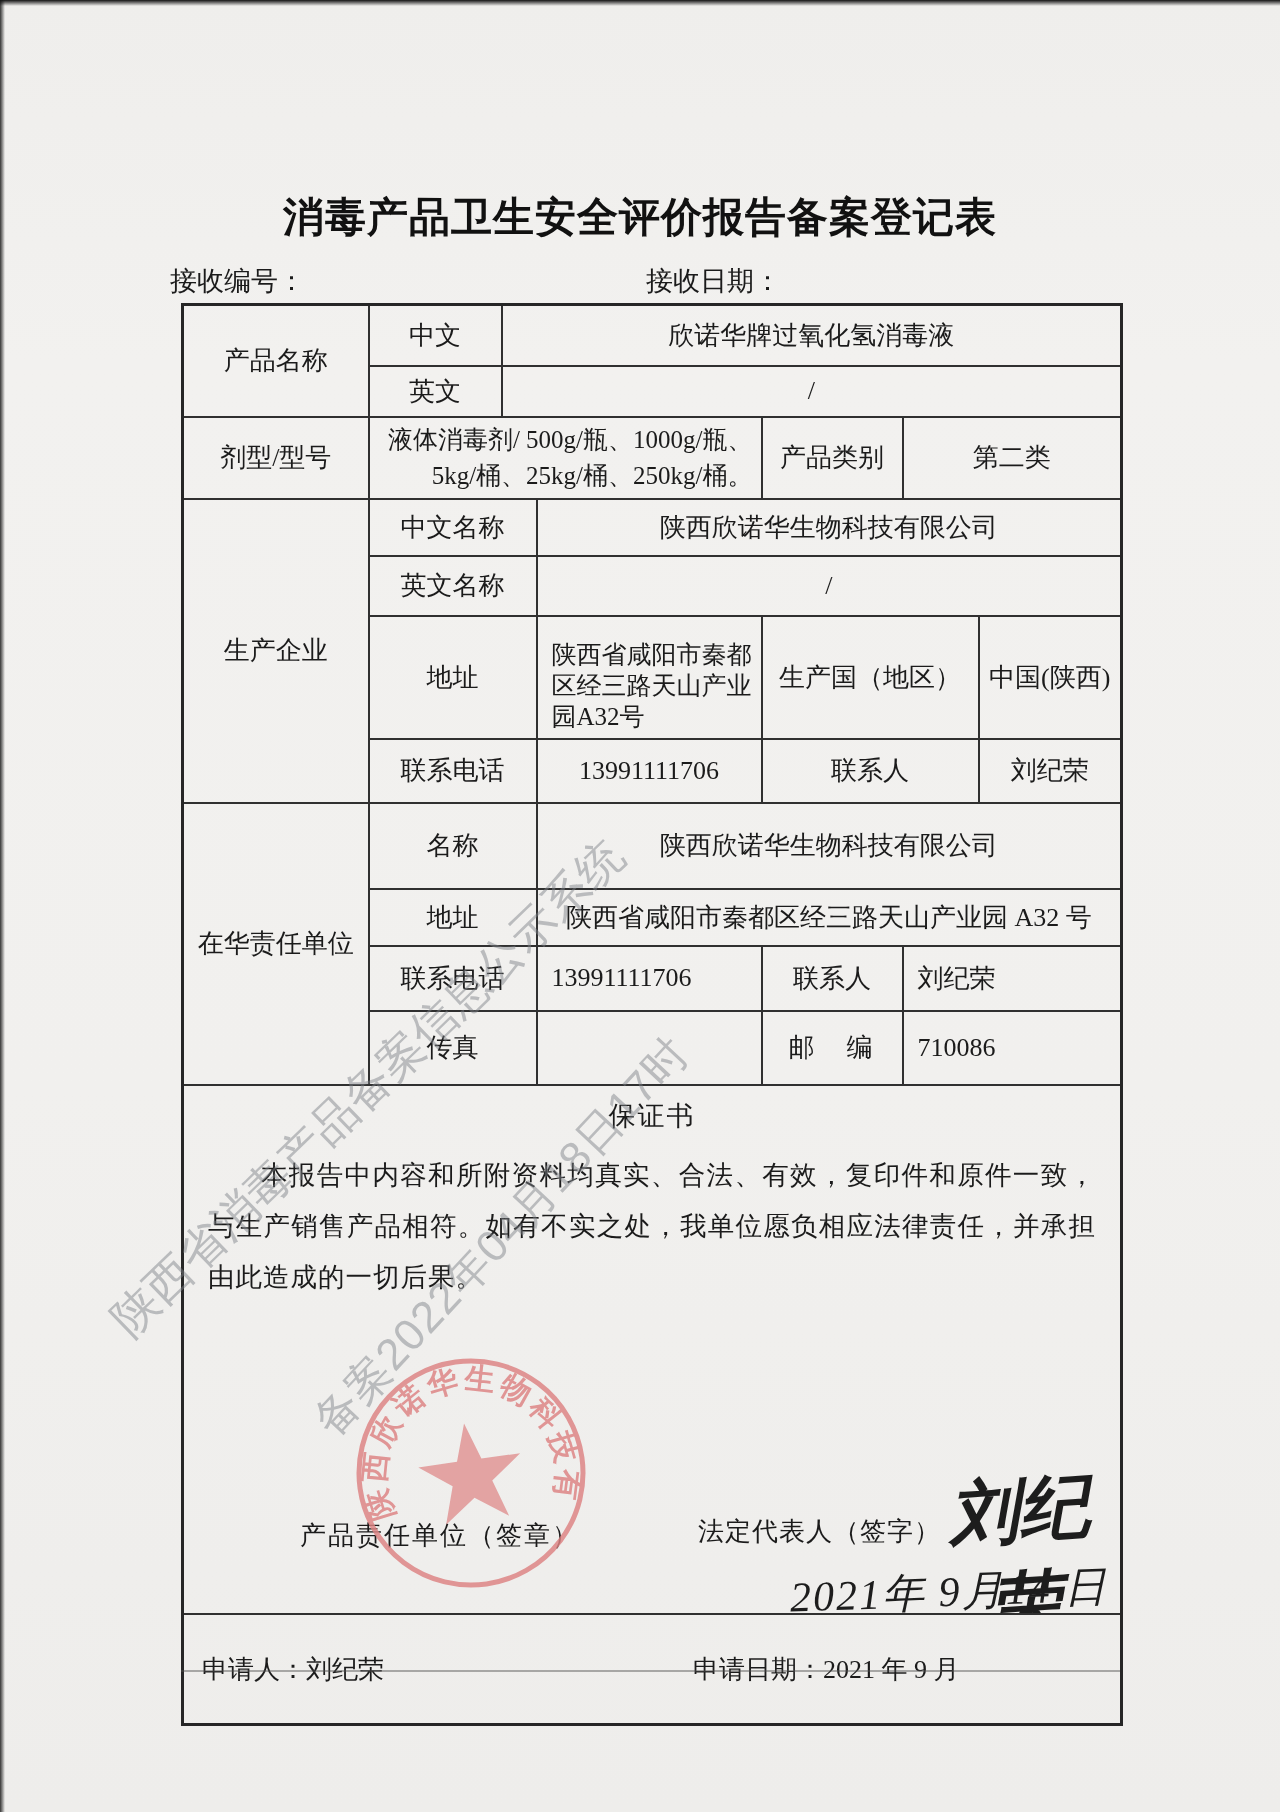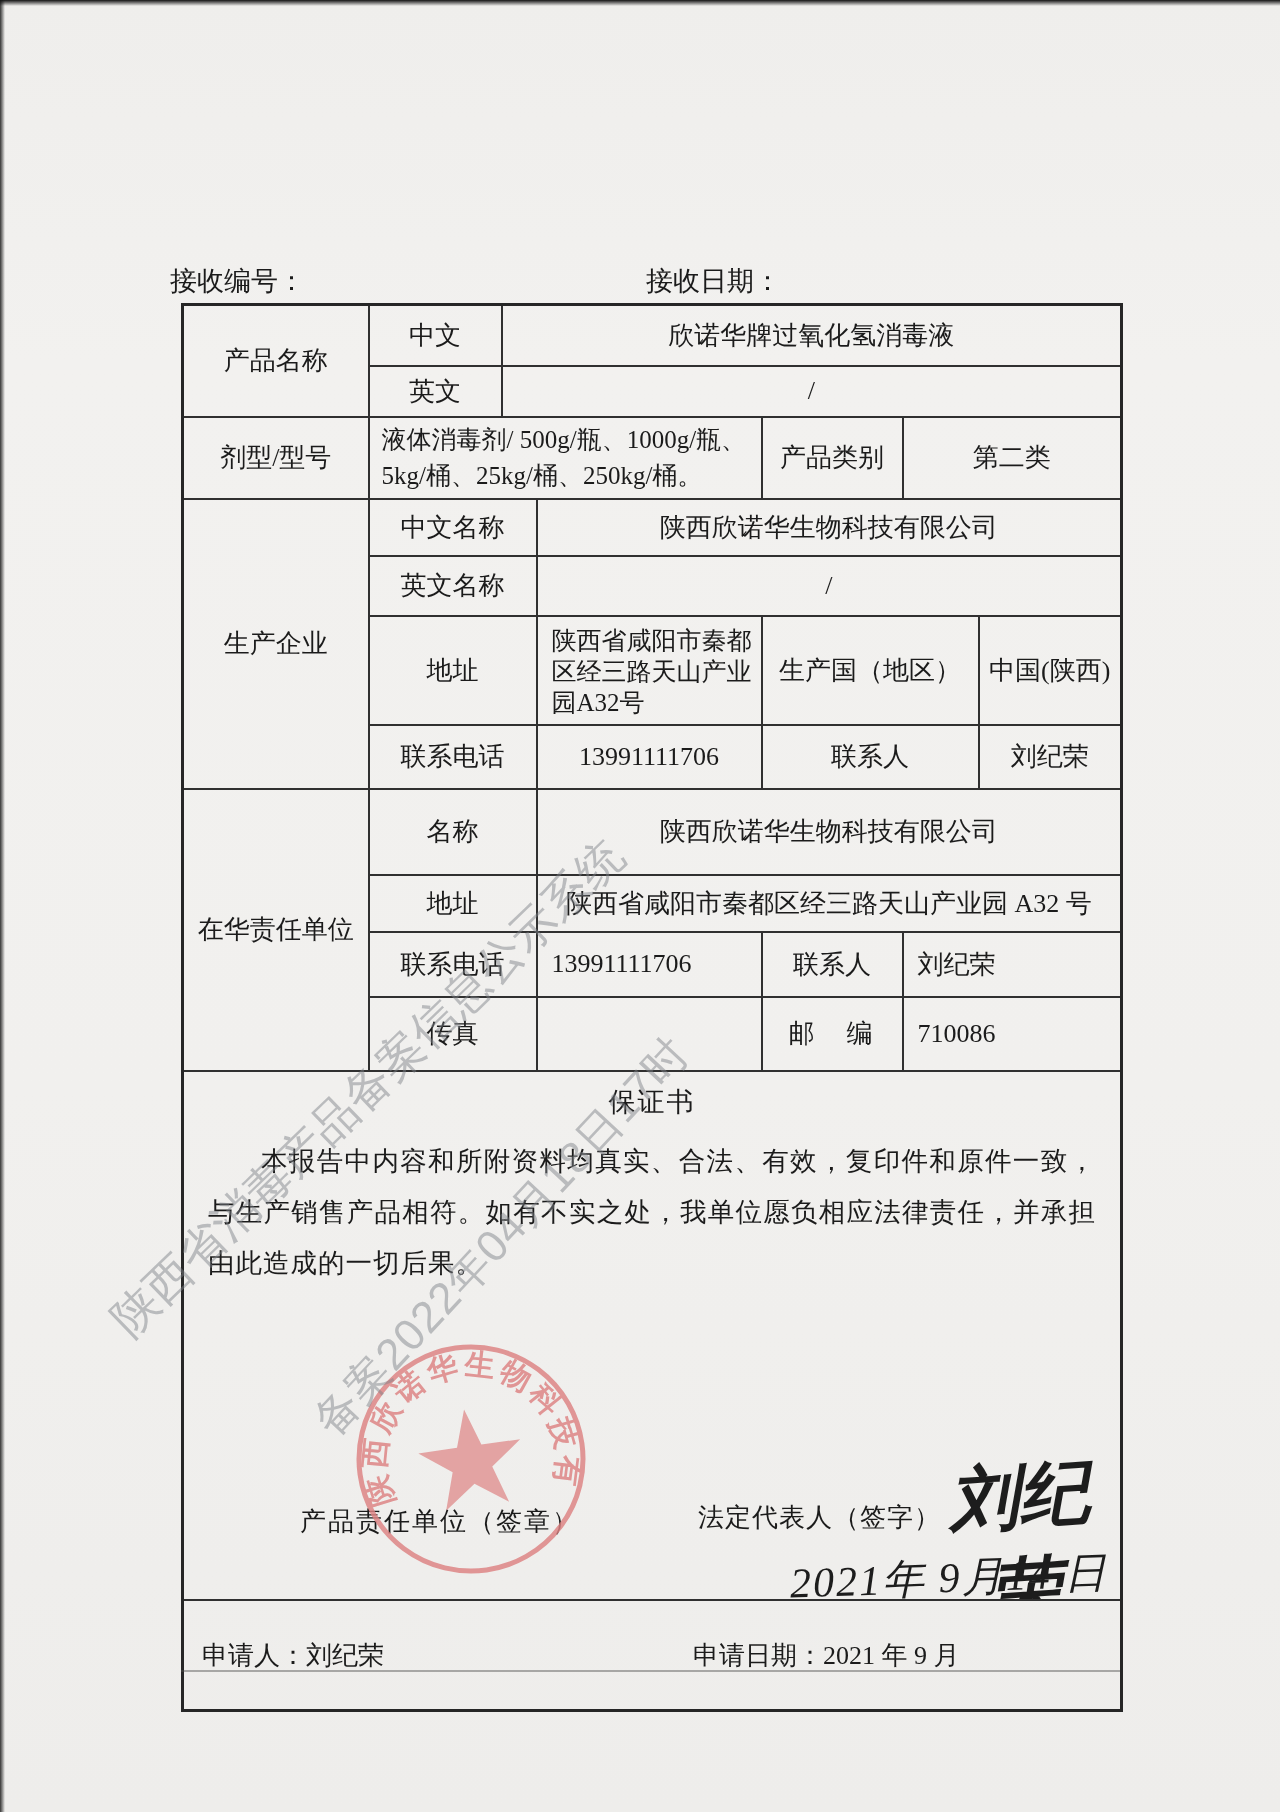--- a/index.html
+++ b/index.html
@@ -35,22 +35,22 @@
     width:939px;
     font-size:26px;color:#1b1b1b;
   }
   .form-table td{
     border:2px solid #303030;
     text-align:center;vertical-align:middle;
     padding:0;overflow:hidden;
   }
   .form-table{border:3px solid #262626;}
   td.al{text-align:left;padding-left:14px;}
-  td.dosage-val{text-align:left;padding:4px 8px 4px 12px;line-height:36px;font-size:25px;}
-  td.addr-val{text-align:left;padding:8px 8px 6px 14px;line-height:31px;font-size:25px;}
+  td.dosage-val{text-align:right;padding:4px 8px 4px 12px;line-height:36px;font-size:25px;}
+  td.addr-val{text-align:left;padding:22px 8px 6px 14px;line-height:31px;font-size:25px;}
   td.loose{letter-spacing:3px;}
   .tbl-bottom-shadow{position:absolute;left:181px;top:1670px;width:939px;height:2px;background:rgba(80,80,80,.45);}
 
   
   .guarantee-cell{position:relative;vertical-align:top !important;}
   .g-title{margin-top:12px;text-align:center;font-size:27px;letter-spacing:2px;}
   .g-text{
     margin:16px 24px 0 24px;font-size:26.5px;line-height:51px;
     text-align:justify;text-indent:2em;letter-spacing:1px;
   }
@@ -77,20 +77,21 @@
   
   .seal{position:absolute;z-index:5;pointer-events:none;}
 </style>
 </head>
 <body>
 
 <div class="page">
   <div class="scan-edge-top"></div>
   <div class="scan-edge-left"></div>
 
+  <div class="doc-title">消毒产品卫生安全评价报告备案登记表</div>
 
   <div class="receipt-line">
     <span class="receipt-no">接收编号：</span>
     <span class="receipt-date">接收日期：</span>
   </div>
 
   <div class="watermark wm1">陕西省消毒产品备案信息公示系统</div>
   <div class="watermark wm2">备案2022年04月18日17时</div>
 
   <table class="form-table">

